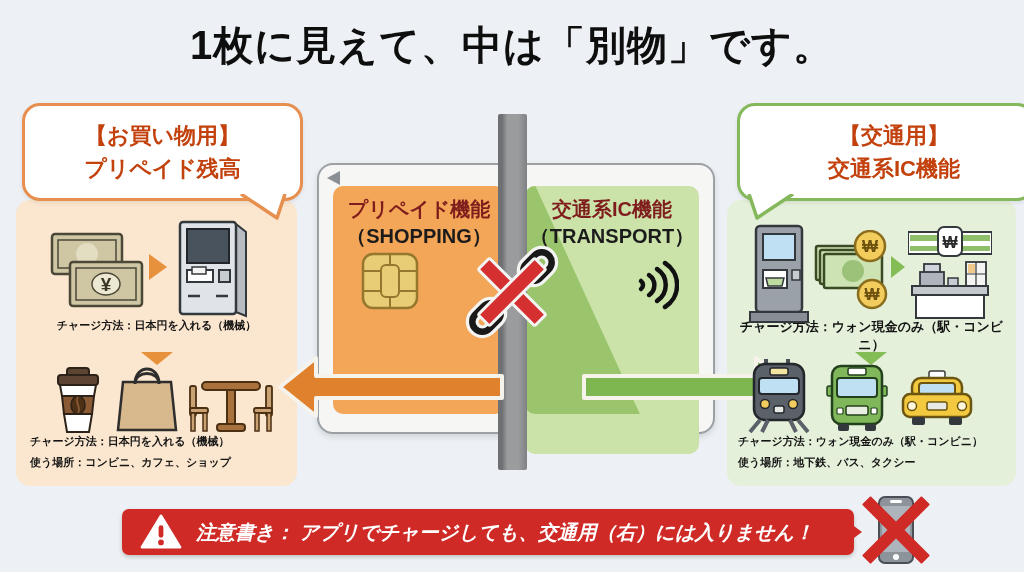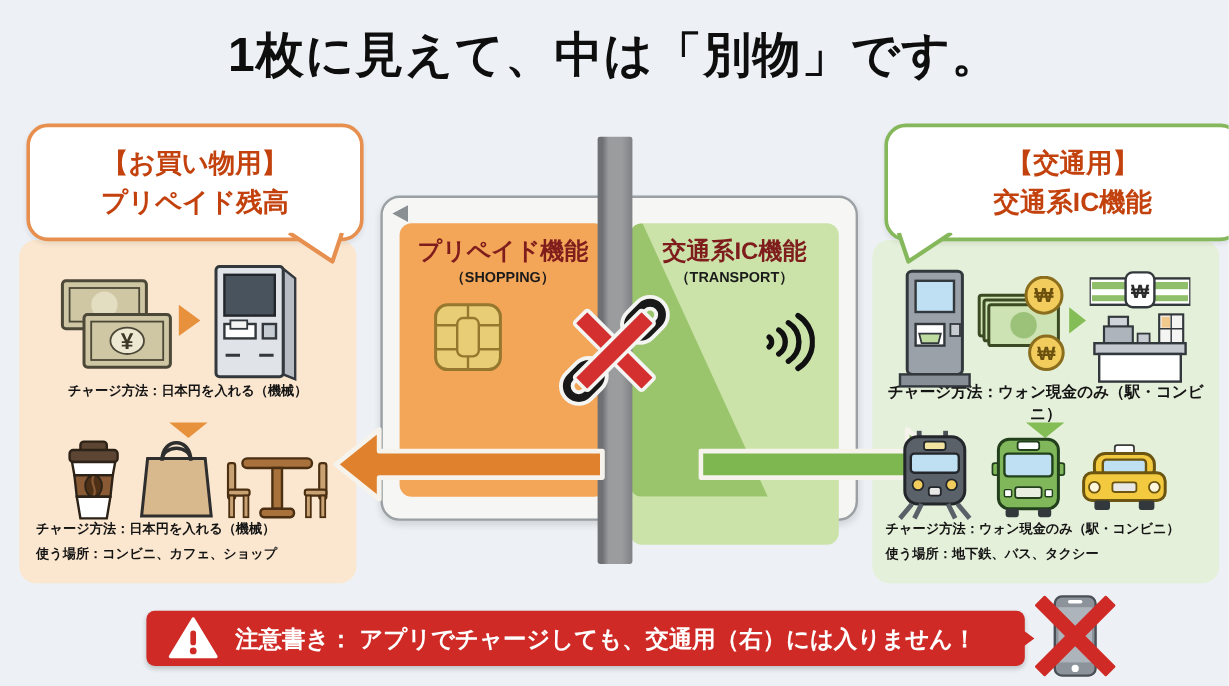--- a/index.html
+++ b/index.html
@@ -16,28 +16,28 @@
   .panel{border-radius:14px;z-index:1;}
   .panel.orange{background:#FBE7CF;}
   .panel.green{background:#E5F0DA;}
   .card{background:#F6F6F4;border:2px solid #9AA0A4;border-radius:16px;z-index:2;box-shadow:0 3px 6px rgba(0,0,0,.12);}
   .corner-tri{width:0;height:0;border-top:7px solid transparent;border-bottom:7px solid transparent;border-right:13px solid #8A8F94;}
   .card-sec{border-radius:10px;display:flex;flex-direction:column;align-items:center;}
   .card-sec.orange{background:#F3A558;}
   .card-sec.green{background:#CBE3A9;}
   .green-slash{border-radius:10px;background:#9AC56C;clip-path:polygon(0 0,6% 0,66% 100%,0 100%);}
   .card-t{margin-top:10px;font-size:20px;font-weight:800;color:#7f1d1d;z-index:2;}
-  .card-s{font-size:12px;font-weight:700;color:#1b1b1b;z-index:2;}
+  .card-s{font-size:20px;font-weight:700;color:#1b1b1b;z-index:2;}
   .graybar{background:linear-gradient(90deg,#6F7073 0%,#6F7073 14%,#9B9C9E 32%,#9B9C9E 70%,#7F8083 100%);border-radius:2px;z-index:3;}
   .over{z-index:4;}
   .cap{font-size:11px;font-weight:700;color:#141414;z-index:2;}
   .cap.center{text-align:center;}
   .cap.small{font-size:13px;}
   .cap .ln{display:block;line-height:21px;text-align:left;}
-  .banner{background:#CF2A25;border-radius:7px;display:flex;align-items:center;padding-left:18px;z-index:5;box-shadow:0 2px 4px rgba(0,0,0,.2);}
+  .banner{background:#CF2A25;border-radius:7px;display:flex;align-items:center;padding-left:18px;z-index:5;box-shadow:0 2px 4px rgba(0,0,0,.2);font-style:italic;}
   .banner-text{color:#fff;font-size:19.5px;font-weight:800;margin-left:14px;white-space:nowrap;}
   svg{display:block;}
 </style>
 </head>
 <body>
 
 <div class="stage">
 
   <div class="abs title">1枚に見えて、中は「別物」です。</div>
 

